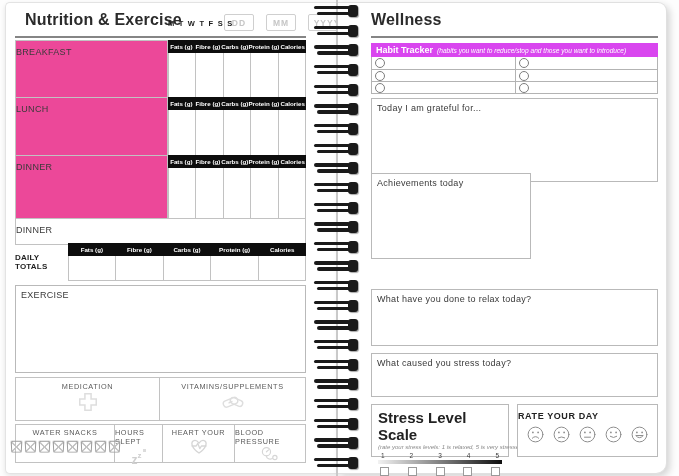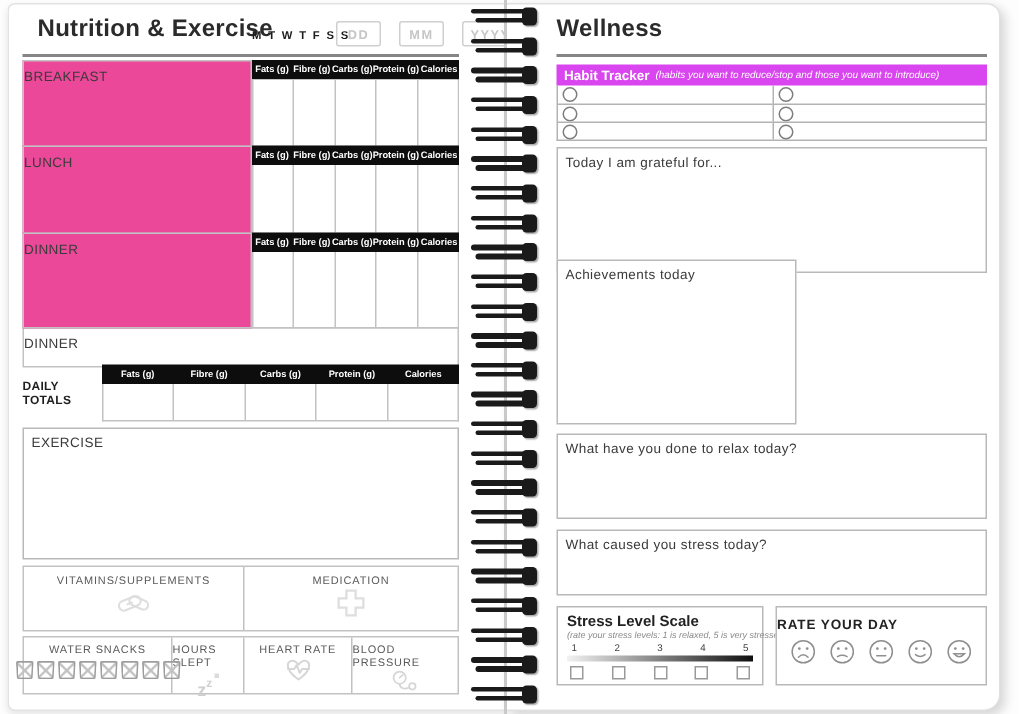--- a/index.html
+++ b/index.html
@@ -84,21 +84,21 @@
   .habit-head .ht{color:#fff;font-size:9px;font-weight:bold;}
   .habit-head .hs{color:#fff;font-size:6.6px;font-style:italic;margin-left:4px;}
   .habit-grid{display:grid;grid-template-columns:1fr 1fr;border:1px solid #b3b3b3;border-top:none;box-sizing:border-box;}
   .hcell{height:12px;border-top:1px solid #b3b3b3;display:flex;align-items:center;padding-left:3px;box-sizing:border-box;}
   .hcell.r{border-left:1px solid #b3b3b3;}
   .hcell:nth-child(1),.hcell:nth-child(2){border-top:none;}
   .hcircle{width:8px;height:8px;border:1px solid #7d7d7d;border-radius:50%;}
 
   .scale-box{position:absolute;left:34px;top:401px;width:138px;height:53px;border:1px solid #b9b9b9;
              box-sizing:border-box;padding:4px 6px 0 6px;background:#fff;}
-  .sc-title{font-size:10px;font-weight:bold;color:#222;}
+  .sc-title{font-size:15px;font-weight:bold;color:#222;}
   .sc-sub{font-size:6px;font-style:italic;color:#8a8a8a;margin-top:1px;white-space:nowrap;}
   .sc-nums{display:flex;justify-content:space-between;padding:0 3px;font-size:6.5px;color:#3c3c3c;margin-top:2px;}
   .sc-bar{height:4px;background:linear-gradient(to right,#f2f2f2,#0f0f0f);margin:1px 0 3px 0;}
   .sc-checks{display:flex;justify-content:space-between;padding:0 2px;}
   .chk{width:7px;height:7px;border:1px solid #9a9a9a;background:#fff;}
 
   .rate-box{position:absolute;left:180px;top:401px;width:141px;height:53px;border:1px solid #b9b9b9;
             box-sizing:border-box;text-align:left;background:#fff;}
   .rate-title{font-size:9px;font-weight:bold;letter-spacing:.6px;color:#222;margin-top:6px;}
   .faces{display:flex;justify-content:space-between;padding:0 9px;margin-top:5px;}
@@ -220,36 +220,36 @@
           <div class="cell"></div>
         </div>
       </div>
     </div>
 
     <div class="box" style="left:9px;top:282px;width:291px;height:88px;">
       <span class="lbl">EXERCISE</span>
     </div>
 
     <div class="vm-row">
+      <div class="vm-cell" style="flex:1;">
+        <span class="cap-lbl">MEDICATION</span>
+        <svg width="22" height="22" viewBox="0 0 20 20">
+          <path d="M7.2 2.5 h5.6 v4.7 H17.5 v5.6 h-4.7 V17.5 h-5.6 v-4.7 H2.5 v-5.6 h4.7 Z" fill="none" stroke="#dedede" stroke-width="1.4"></path>
+        </svg>
+      </div>
       <div class="vm-cell" style="width:146px;">
         <span class="cap-lbl">VITAMINS/SUPPLEMENTS</span>
         <svg width="30" height="22" viewBox="0 0 30 22">
           <g fill="none" stroke="#dedede" stroke-width="1.4">
             <rect x="5" y="8" width="15" height="6.5" rx="3.2" transform="rotate(-22 12.5 11.2)"></rect>
             <line x1="10.5" y1="12.1" x2="14.5" y2="10.4"></line>
             <rect x="12" y="8" width="13" height="6" rx="3" transform="rotate(24 18.5 11)"></rect>
           </g>
         </svg>
       </div>
-      <div class="vm-cell" style="flex:1;">
-        <span class="cap-lbl">MEDICATION</span>
-        <svg width="22" height="22" viewBox="0 0 20 20">
-          <path d="M7.2 2.5 h5.6 v4.7 H17.5 v5.6 h-4.7 V17.5 h-5.6 v-4.7 H2.5 v-5.6 h4.7 Z" fill="none" stroke="#dedede" stroke-width="1.4"></path>
-        </svg>
-      </div>
     </div>
 
     <div class="tracker">
       <div class="tr-cell" style="width:98px;">
         <span class="cap-lbl" style="margin-top:3px;">WATER SNACKS</span>
         <div class="cups">
           <span class="cup"></span>
           <span class="cup"></span>
           <span class="cup"></span>
           <span class="cup"></span>
@@ -257,21 +257,21 @@
           <span class="cup"></span>
           <span class="cup"></span>
           <span class="cup"></span>
         </div>
       </div>
       <div class="tr-cell" style="width:48px;">
         <span class="cap-lbl" style="margin-top:3px;">HOURS SLEPT</span>
         <span class="zzz"><span class="z1">z</span><span class="z2">z</span><span class="z3"></span></span>
       </div>
       <div class="tr-cell" style="width:72px;">
-        <span class="cap-lbl" style="margin-top:3px;">HEART RATE</span>
+        <span class="cap-lbl" style="margin-top:3px;">HEART YOUR</span>
         <svg width="26" height="18" viewBox="0 0 26 18">
           <g fill="none" stroke="#d6d6d6" stroke-width="1.3" stroke-linejoin="round" stroke-linecap="round">
             <path d="M13 16 C5.5 11 4.2 5 8 3.6 C10.4 2.8 12 4.8 13 6.2 C14 4.8 15.6 2.8 18 3.6 C21.8 5 20.5 11 13 16 Z"></path>
             <polyline points="6,9 10.2,9 11.8,6.4 13.8,11.6 15.4,9 20,9"></polyline>
           </g>
         </svg>
       </div>
       <div class="tr-cell" style="flex:1;">
         <span class="cap-lbl" style="margin-top:3px;">BLOOD PRESSURE</span>
         <svg width="26" height="18" viewBox="0 0 26 18">
@@ -314,21 +314,21 @@
         <div class="hcell r">
             <span class="hcircle"></span>
           </div>
       </div>
     </div>
 
     <div class="box" style="left:34px;top:95px;width:287px;height:84px;">
       <span class="lbl">Today I am grateful for...</span>
     </div>
 
-    <div class="box" style="left:34px;top:170px;width:160px;height:110px;">
+    <div class="box" style="left:34px;top:170px;width:160px;height:86px;">
       <span class="lbl">Achievements today</span>
     </div>
 
     <div class="box" style="left:34px;top:350px;width:287px;height:44px;">
       <span class="lbl">What caused you stress today?</span>
     </div>
 
     <div class="box" style="left:34px;top:286px;width:287px;height:57px;">
       <span class="lbl">What have you done to relax today?</span>
     </div>

